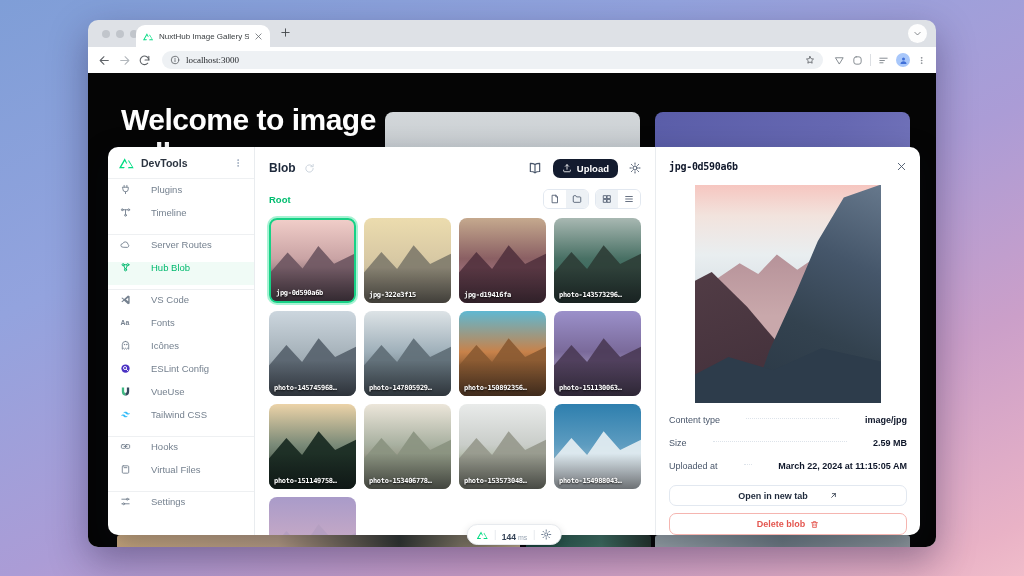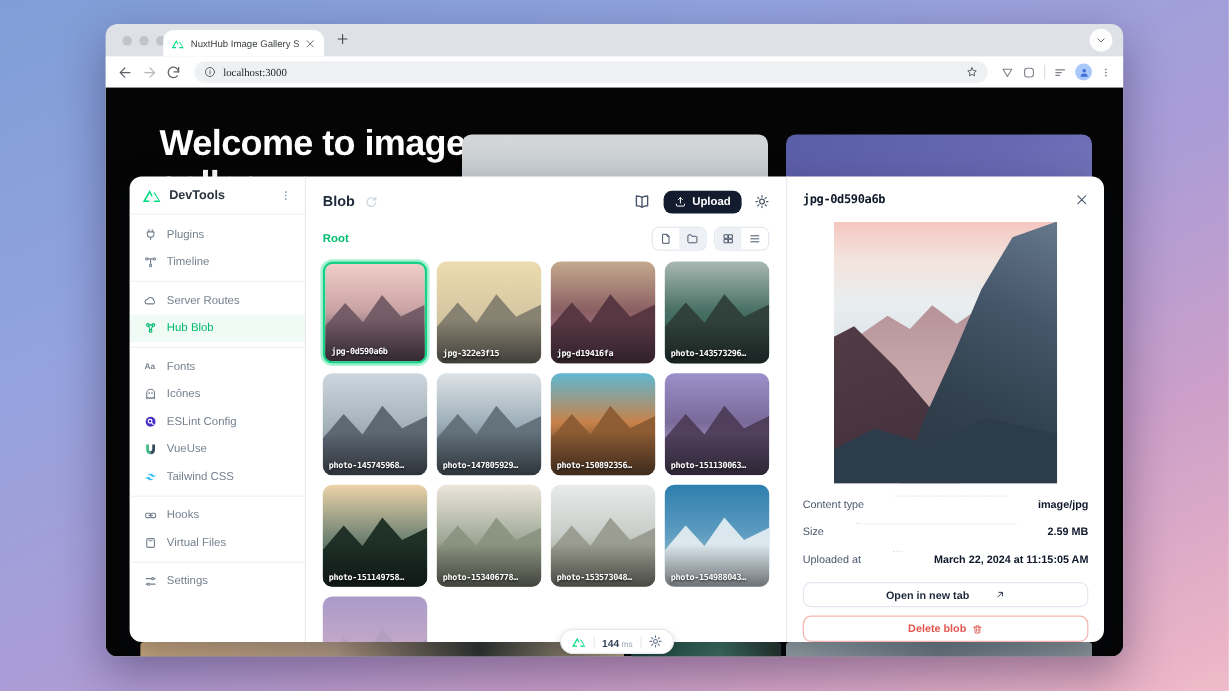--- a/index.html
+++ b/index.html
@@ -33,21 +33,21 @@
   .omni-url { font-size:9px; color:#23262a; flex:1; }
   .omni-ico { width:10px; color:#5f6368; }
   .ext-ico { width:11px; color:#7d838a; }
   .tb-divider { width:1px; height:12px; background:#dcdfe3; }
   .avatar { width:14px; height:14px; border-radius:50%; background:#a8c7fa; display:flex;
     align-items:center; justify-content:center; color:#3f6fd8; }
   .avatar svg { width:9px; }
 
   
   .content { position:relative; height:474px; background:#050505; overflow:hidden; }
-  .hero-title { position:absolute; left:45px; top:30px; color:#fff; font-weight:700;
+  .hero-title { position:absolute; left:33px; top:30px; color:#fff; font-weight:700;
     font-size:30px; line-height:34px; letter-spacing:-.5px; }
   .hero-img { position:absolute; top:39px; width:255px; height:130px; border-radius:8px; }
   .hero-img.mountain { left:297px;
     background:linear-gradient(180deg,#d3d7da 0%,#c2c8cc 45%,#7d8a92 78%,#55626b 100%); }
   .hero-img.purple { left:567px;
     background:linear-gradient(130deg,#5a5da8 0%,#6668b2 55%,#7a7bc0 100%); }
   .strip { position:absolute; top:462px; height:14px; border-radius:3px 3px 0 0; }
   .strip.s1 { left:29px; width:403px; background:linear-gradient(90deg,#caa87e,#b89d86 40%,#303430 70%,#c9b493); }
   .strip.s2 { left:438px; width:125px; background:linear-gradient(90deg,#1c4a40,#3f6f61 60%,#24332c); }
   .strip.s3 { left:567px; width:255px; background:linear-gradient(90deg,#9aa5ab,#6e7b84 50%,#8d979d); }
@@ -58,21 +58,21 @@
     display:flex; box-shadow:0 10px 30px rgba(10,15,30,.30); }
 
   
   .dt-side { width:147px; border-right:1px solid #e9ecef; display:flex; flex-direction:column; }
   .dt-side-head { height:32px; display:flex; align-items:center; gap:6px; padding:0 11px;
     border-bottom:1px solid #eef0f2; }
   .dt-logo { width:16px; }
   .dt-title { font-size:10.5px; font-weight:700; color:#2b3440; flex:1; }
   .dt-dots { width:10px; color:#94a3b8; }
   .dt-nav { flex:1; padding-top:5px; display:flex; flex-direction:column; }
-  .dt-item { height:23px; display:flex; align-items:center; gap:8px; padding:0 12px;
+  .dt-item { height:23px; display:flex; align-items:flex-start; gap:20px; padding:0 12px;
     color:#75818f; font-size:9.5px; cursor:pointer; }
   .dt-item svg { width:11px; flex:none; }
   .dt-item.active { color:#00b96e; background:rgba(0,193,106,.06); }
   .dt-div { height:1px; background:#eef0f2; margin:4px 0; }
 
   
   .dt-main { flex:1; min-width:0; padding:9px 14px 0; position:relative; }
   .blob-head { display:flex; align-items:center; height:24px; }
   .blob-title { font-size:12px; font-weight:700; color:#1e293b; }
   .refresh-ico { width:11px; color:#c7d0da; margin-left:8px; }
@@ -123,21 +123,21 @@
   .pv-far { position:absolute; inset:0; background:linear-gradient(180deg,#b59198 30%,#c9a8ab 60%);
     clip-path:polygon(0 50%,12% 43%,24% 36%,34% 41%,44% 32%,55% 39%,67% 32%,80% 39%,100% 34%,100% 72%,0 72%); }
   .pv-left { position:absolute; inset:0; background:linear-gradient(160deg,#5a434c,#46333d 70%);
     clip-path:polygon(0 100%,0 44%,9% 40%,28% 56%,44% 72%,56% 100%); }
   .pv-right { position:absolute; inset:0;
     background:linear-gradient(205deg,#66788c 0%,#45566a 30%,#33424f 58%,#273442 100%);
     clip-path:polygon(100% 0,80% 6%,66% 26%,54% 50%,40% 76%,30% 100%,100% 100%); }
   .pv-bottom { position:absolute; inset:0; background:#2d3c4b;
     clip-path:polygon(0 100%,0 87%,18% 79%,42% 85%,68% 75%,100% 81%,100% 100%); }
   .detail-rows { margin-top:6px; }
-  .drow { display:flex; align-items:flex-start; padding:6.5px 0;gap:20px; }
+  .drow { display:flex; align-items:center; padding:6.5px 0;gap:20px; }
   .drow-label { font-size:9px; color:#49566a; white-space:nowrap; }
   .leader { flex:1; border-bottom:1px dotted #dde3ea; margin:0 6px; transform:translateY(-2px); }
   .drow-value { font-size:9px; font-weight:600; color:#0f172a; white-space:nowrap; }
   .btn-open { margin-top:7px; height:22px; border:1px solid #e2e8f0; border-radius:7px;
     background:#fff; font-family:inherit; font-size:9px; font-weight:600; color:#1e293b;
     display:flex; align-items:center; justify-content:center; gap:21px; width:100%; }
   .btn-open svg { width:9px; }
   .btn-delete { margin-top:7px; height:22px; border:1px solid #f5b5b0; border-radius:7px;
     background:#fff; font-family:inherit; font-size:9px; font-weight:600; color:#e4564f;
     display:flex; align-items:center; justify-content:center; gap:5px; width:100%; }
@@ -309,20 +309,28 @@
                   <svg viewBox="0 0 24 24" fill="none" stroke="currentColor" stroke-width="2" stroke-linecap="round" stroke-linejoin="round">
                     <circle cx="7" cy="6" r="2.4"></circle>
                     <circle cx="17" cy="6" r="2.4"></circle>
                     <circle cx="12" cy="17" r="2.4"></circle>
                     <path d="M8.5 8.2 11 15M15.5 8.2 13 15M9.4 6h5.2"></path>
                   </svg>
                 </span>
                 <span>Hub Blob</span>
               </div>
               <div class="dt-div"></div>
+              <div class="dt-item">
+                <span style="width: 11px; flex: 0 0 auto;">
+                  <svg viewBox="0 0 24 24" fill="currentColor">
+                    <path d="M17.5 3 9 11 4.7 7.7 3 8.7l4.6 4.1L3 16.9l1.7 1L9 14.6l8.5 8 3.5-1.7V4.7L17.5 3zm.5 5.2v7.6L13 12l5-3.8z"></path>
+                  </svg>
+                </span>
+                <span>VS Code</span>
+              </div>
               <div class="dt-item">
                 <span style="width: 11px; flex: 0 0 auto;">
                   <svg viewBox="0 0 24 24" fill="currentColor" font-family:inherit="">
                     <text x="1" y="17" font-size="15" font-weight="bold">Aa</text>
                   </svg>
                 </span>
                 <span>Fonts</span>
               </div>
               <div class="dt-item">
                 <span style="width: 11px; flex: 0 0 auto;">

